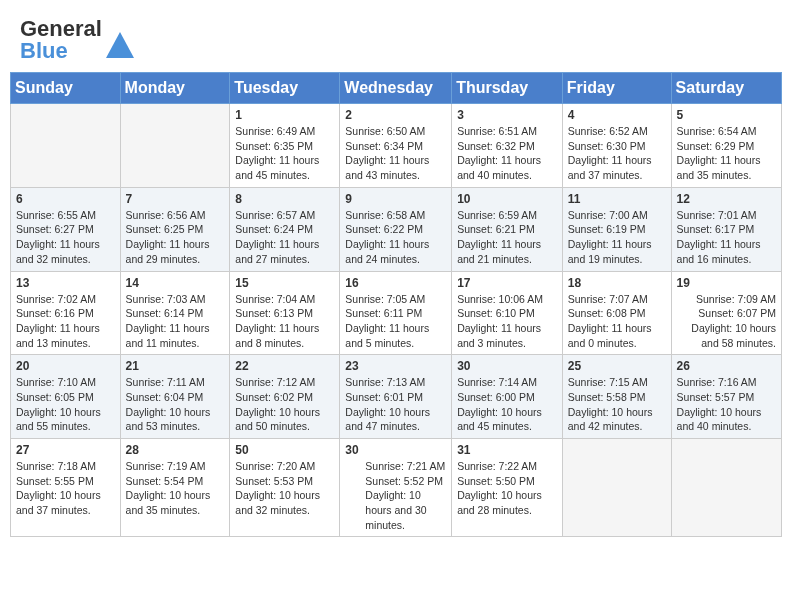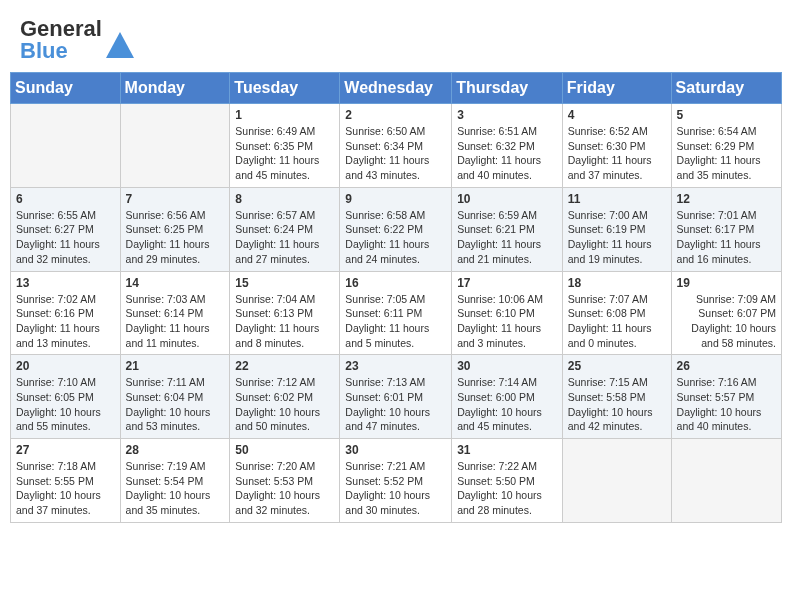--- a/index.html
+++ b/index.html
@@ -298,21 +298,21 @@
 Daylight: 10 hours and 35 minutes.</div>
         </td>
         <td>
           <span class="day-num">50</span>
           <div class="day-info" style="white-space: pre-line;">Sunrise: 7:20 AM
 Sunset: 5:53 PM
 Daylight: 10 hours and 32 minutes.</div>
         </td>
         <td>
           <span class="day-num">30</span>
-          <div class="day-info" style="white-space: pre-line;">Sunrise: 7:21 AM
+          <div class="day-info" style="white-space: pre-line; margin-left: 20px;">Sunrise: 7:21 AM
 Sunset: 5:52 PM
 Daylight: 10 hours and 30 minutes.</div>
         </td>
         <td>
           <span class="day-num">31</span>
           <div class="day-info" style="white-space: pre-line;">Sunrise: 7:22 AM
 Sunset: 5:50 PM
 Daylight: 10 hours and 28 minutes.</div>
         </td>
         <td class="empty"></td>

